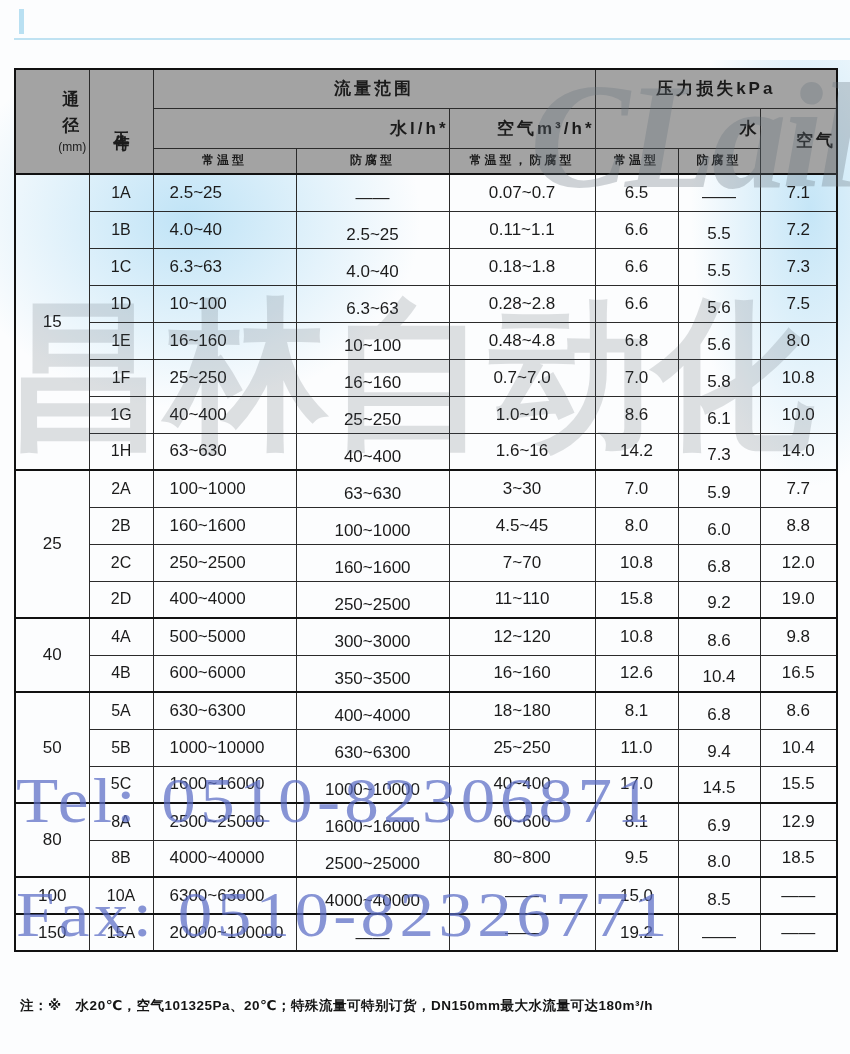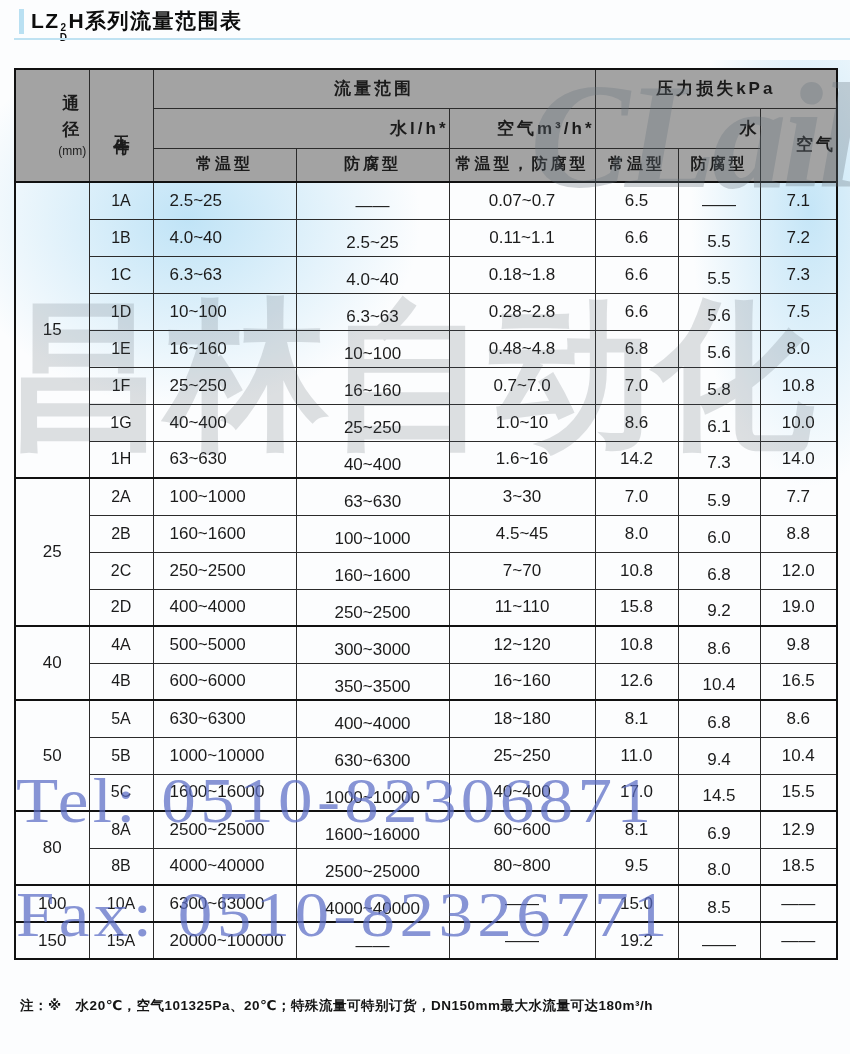--- a/index.html
+++ b/index.html
@@ -11,21 +11,21 @@
   .title { position: absolute; top: 7px; left: 31px; font-size: 21px; font-weight: bold; color: #0d0d0d; letter-spacing: 1.5px; white-space: nowrap; }
   .stack { display: inline-flex; flex-direction: column; font-size: 10px; line-height: 1; vertical-align: -3px; text-align: center; font-weight: bold; }
   .rule { position: absolute; top: 38px; left: 14px; width: 836px; height: 2px; background: #bfe2f2; }
 
   
   table.flow { position: absolute; top: 68px; left: 14px; width: 822px; border-collapse: collapse; table-layout: fixed; z-index: 2; background: transparent; border: 2px solid #111; }
   th, td { border: 1px solid #2b2b2b; color: #1b1b1b; }
   thead th { background: #a3a3a3; font-size: 17px; font-weight: bold; letter-spacing: 3px; text-align: center; }
   thead tr.h1 th { height: 39px; }
   thead tr.h2 th { height: 40px; text-align: right; }
-  thead tr.h3 th { height: 34px; font-size: 16px; }
+  thead tr.h3 th { height: 26px; font-size: 12px; }
   thead { border-bottom: 2px solid #111; }
   .th-dia { font-size: 17px; line-height: 1.5; padding-left: 40px; }
   .th-dia .unit { font-size: 12px; letter-spacing: 0; font-weight: normal; }
   .th-workno div { writing-mode: vertical-lr; text-orientation: upright; margin: 0 auto; letter-spacing: 2px; font-size: 16px; }
 
   tbody td { height: 37px; font-size: 17px; text-align: center; background: transparent; }
   tbody td.dia { font-size: 17px; }
   tbody td.no { font-size: 16px; }
   tbody td.wn { text-align: left; padding-left: 16px; }
   tbody td.wa { padding-top: 11px; }
@@ -47,24 +47,20 @@
 </style>
 </head>
 <body>
 
 <div class="page">
 
   <div class="blob blob1"></div>
   <div class="blob blob2"></div>
 
   <span class="accent"></span>
-  <h1 class="title"><span>LZ</span><span class="stack">
-        <span>2</span>
-        <span>D</span>
-      </span><span>H系列流量范围表</span></h1>
   <div class="rule"></div>
 
   <table class="flow">
     <colgroup>
       <col style="width:74px">
         <col style="width:64px">
         <col style="width:143px">
         <col style="width:153px">
       <col style="width:146px">
         <col style="width:83px">

